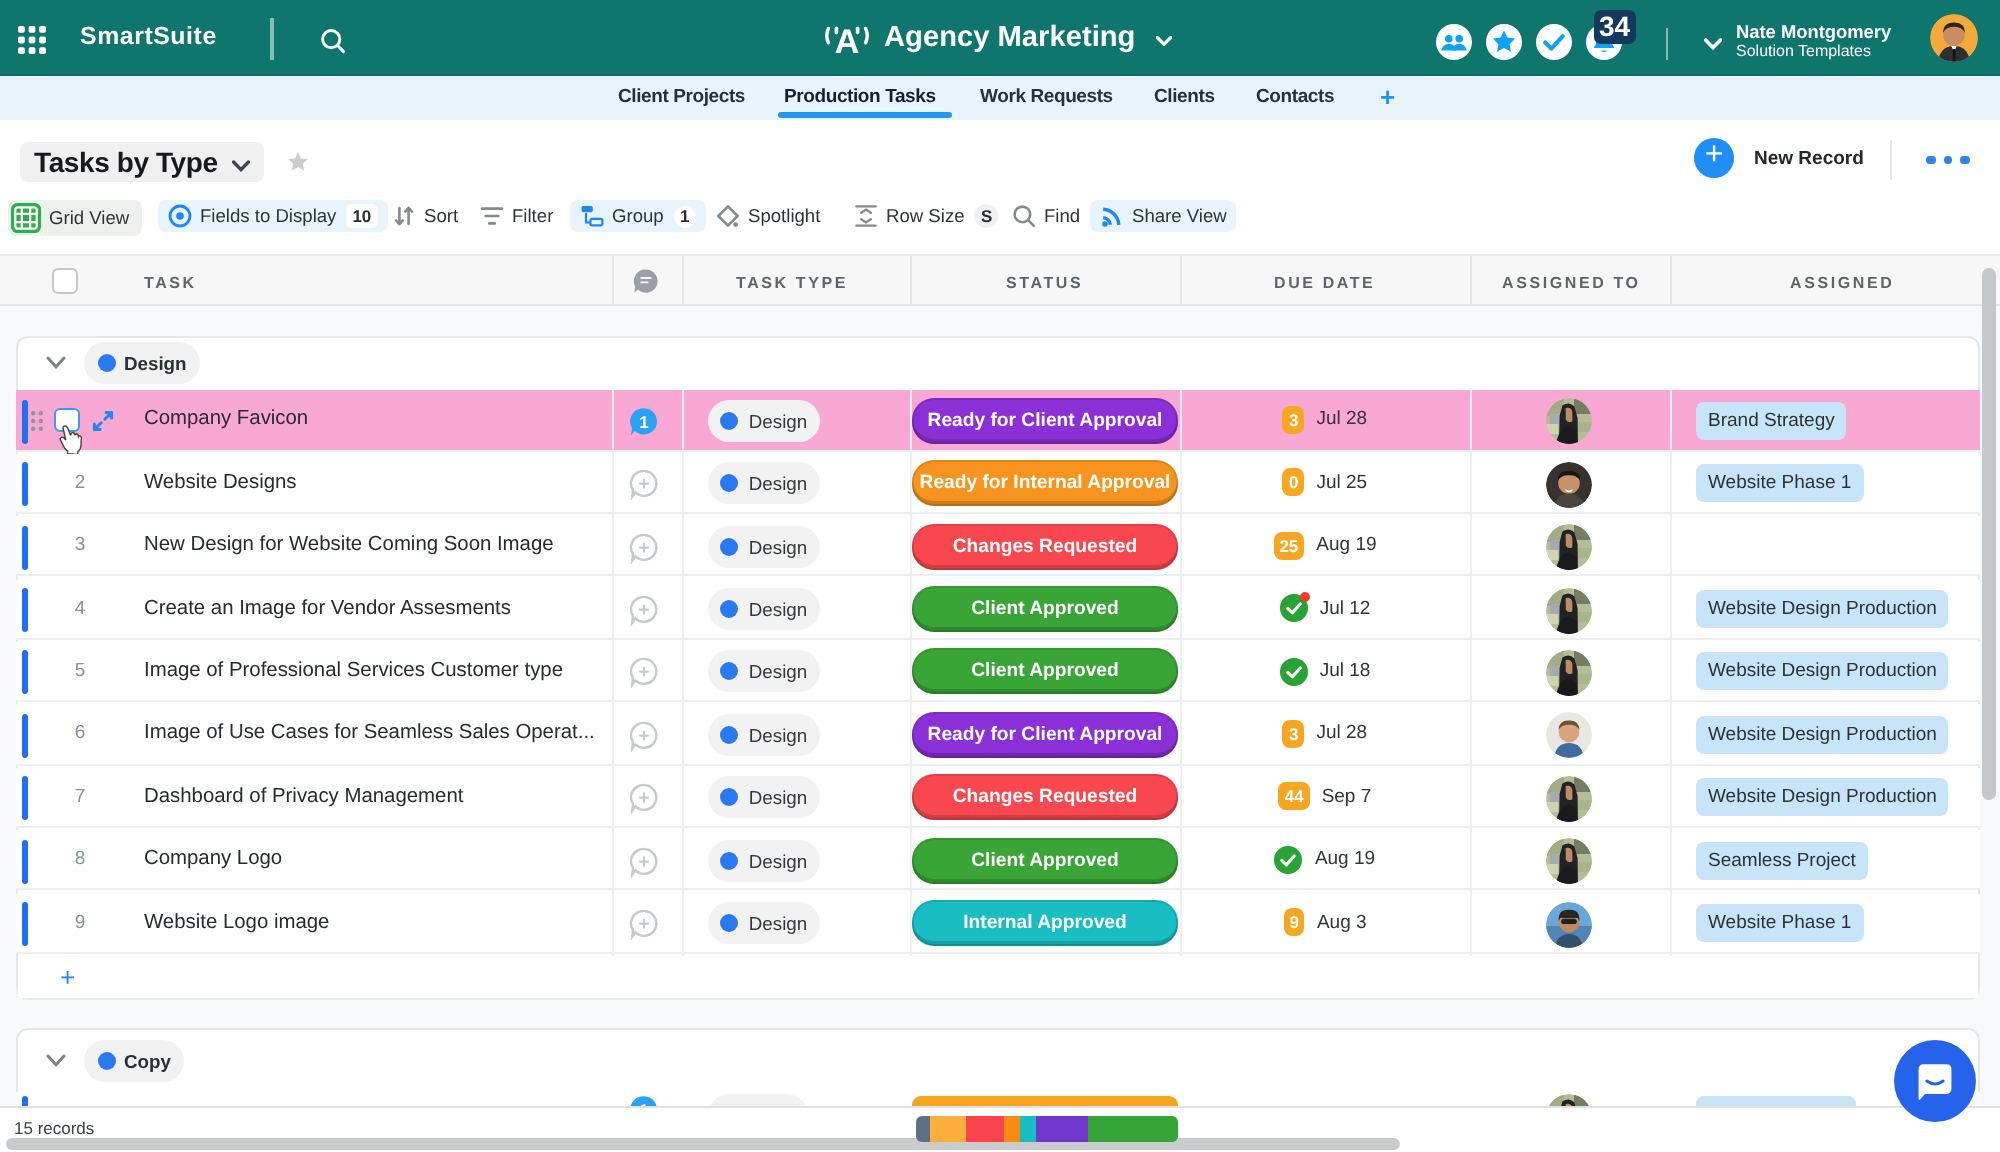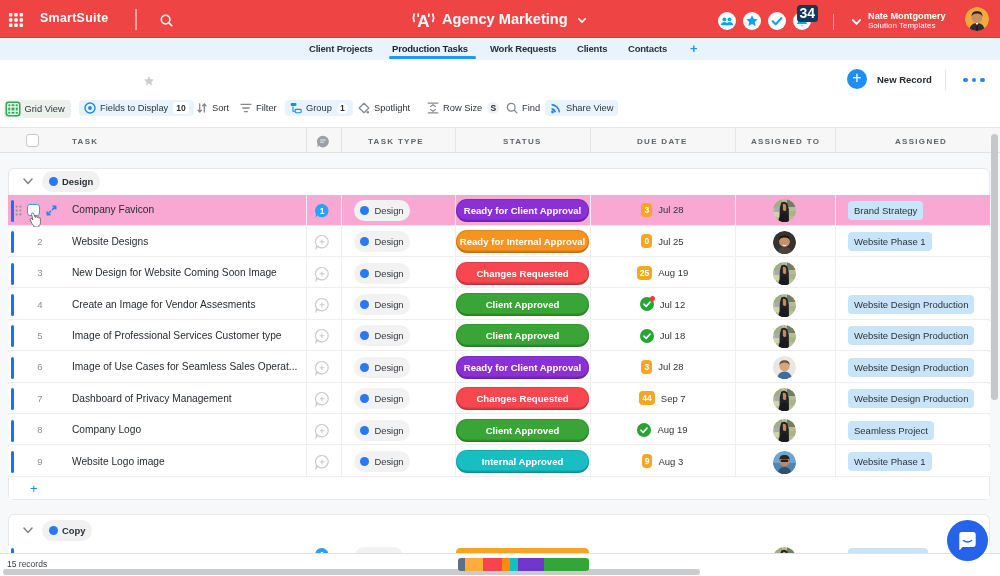--- a/index.html
+++ b/index.html
@@ -1,20 +1,20 @@
 <!DOCTYPE html>
 <html><head><meta charset="utf-8"><title>SmartSuite</title>
 <style>
 *{margin:0;padding:0;box-sizing:border-box}
 html,body{width:1000px;height:576px;overflow:hidden}
 body{font-family:"Liberation Sans",sans-serif;background:#f7f8f9;position:relative}
 #app{position:absolute;left:0;top:0;width:1000px;height:576px;overflow:hidden}
 .gridicon svg,.searchic svg,.solcaret svg,.ucaret svg,.alogo svg,.star svg,.dragdots svg,.expand svg,.cursor svg,.cicon svg,.uavatar svg,.circbtn svg,.intercom svg,.avatar svg{display:block}
 
-.topbar{position:absolute;left:0;top:0;width:1000px;height:38px;background:#ef4444;box-shadow:inset 0 -1px 0 rgba(0,40,80,.15)}
+.topbar{position:absolute;left:0;top:0;width:1000px;height:38px;background:#0f766e;box-shadow:inset 0 -1px 0 rgba(0,40,80,.15)}
 .gridicon{position:absolute;left:9px;top:12.5px}
 .brand{position:absolute;left:40px;top:11px;color:#fff;font-size:12.4px;font-weight:bold;letter-spacing:.3px}
 .tdiv{position:absolute;left:135px;top:9px;width:1.5px;height:21px;background:rgba(255,255,255,.5)}
 .searchic{position:absolute;left:160px;top:13.5px}
 .alogo{position:absolute;left:411px;top:9px}
 .solname{position:absolute;left:442px;top:11px;color:#fff;font-size:14.6px;font-weight:bold;white-space:nowrap}
 .solcaret{position:absolute;left:578px;top:18px}
 .circbtn{position:absolute;top:12px;width:18px;height:18px;border-radius:50%;background:#fff}
 .badge34{position:absolute;left:797px;top:4.5px;background:#123a5e;color:#fff;font-size:14px;font-weight:bold;border-radius:3.5px;padding:1px 2.5px;line-height:1.1}
 .tdiv2{position:absolute;left:833px;top:14px;width:1px;height:16px;background:rgba(255,255,255,.5)}
@@ -186,20 +186,23 @@
 <div class="tabbar"></div>
 <div class="tab" style="left:309px">Client Projects</div>
 <div class="tab" style="left:392px;color:#15212e">Production Tasks</div>
 <div class="tab" style="left:490px">Work Requests</div>
 <div class="tab" style="left:577px">Clients</div>
 <div class="tab" style="left:628px">Contacts</div>
 <div class="tabu"></div>
 <div class="tabplus">+</div>
 
 <div class="viewhdr"></div>
+<div class="vtitle">Tasks by Type<span class="car"><svg width="9" height="6" viewBox="0 0 9 6">
+          <path d="M0.8 1 L4.5 4.8 L8.2 1" stroke="#41464c" stroke-width="1.7" fill="none" stroke-linecap="round"></path>
+        </svg></span></div>
 <div class="star">
       <svg width="12" height="12" viewBox="0 0 12 12">
         <path d="M6 0.9 L7.4 4.2 L11 4.5 L8.3 6.9 L9.1 10.4 L6 8.5 L2.9 10.4 L3.7 6.9 L1 4.5 L4.6 4.2 Z" fill="#c9ccd0"></path>
       </svg>
     </div>
 <div class="newrec">+</div>
 <div class="newrectxt">New Record</div>
 <div class="vdiv"></div>
 <div class="vdots">
       <i></i>

